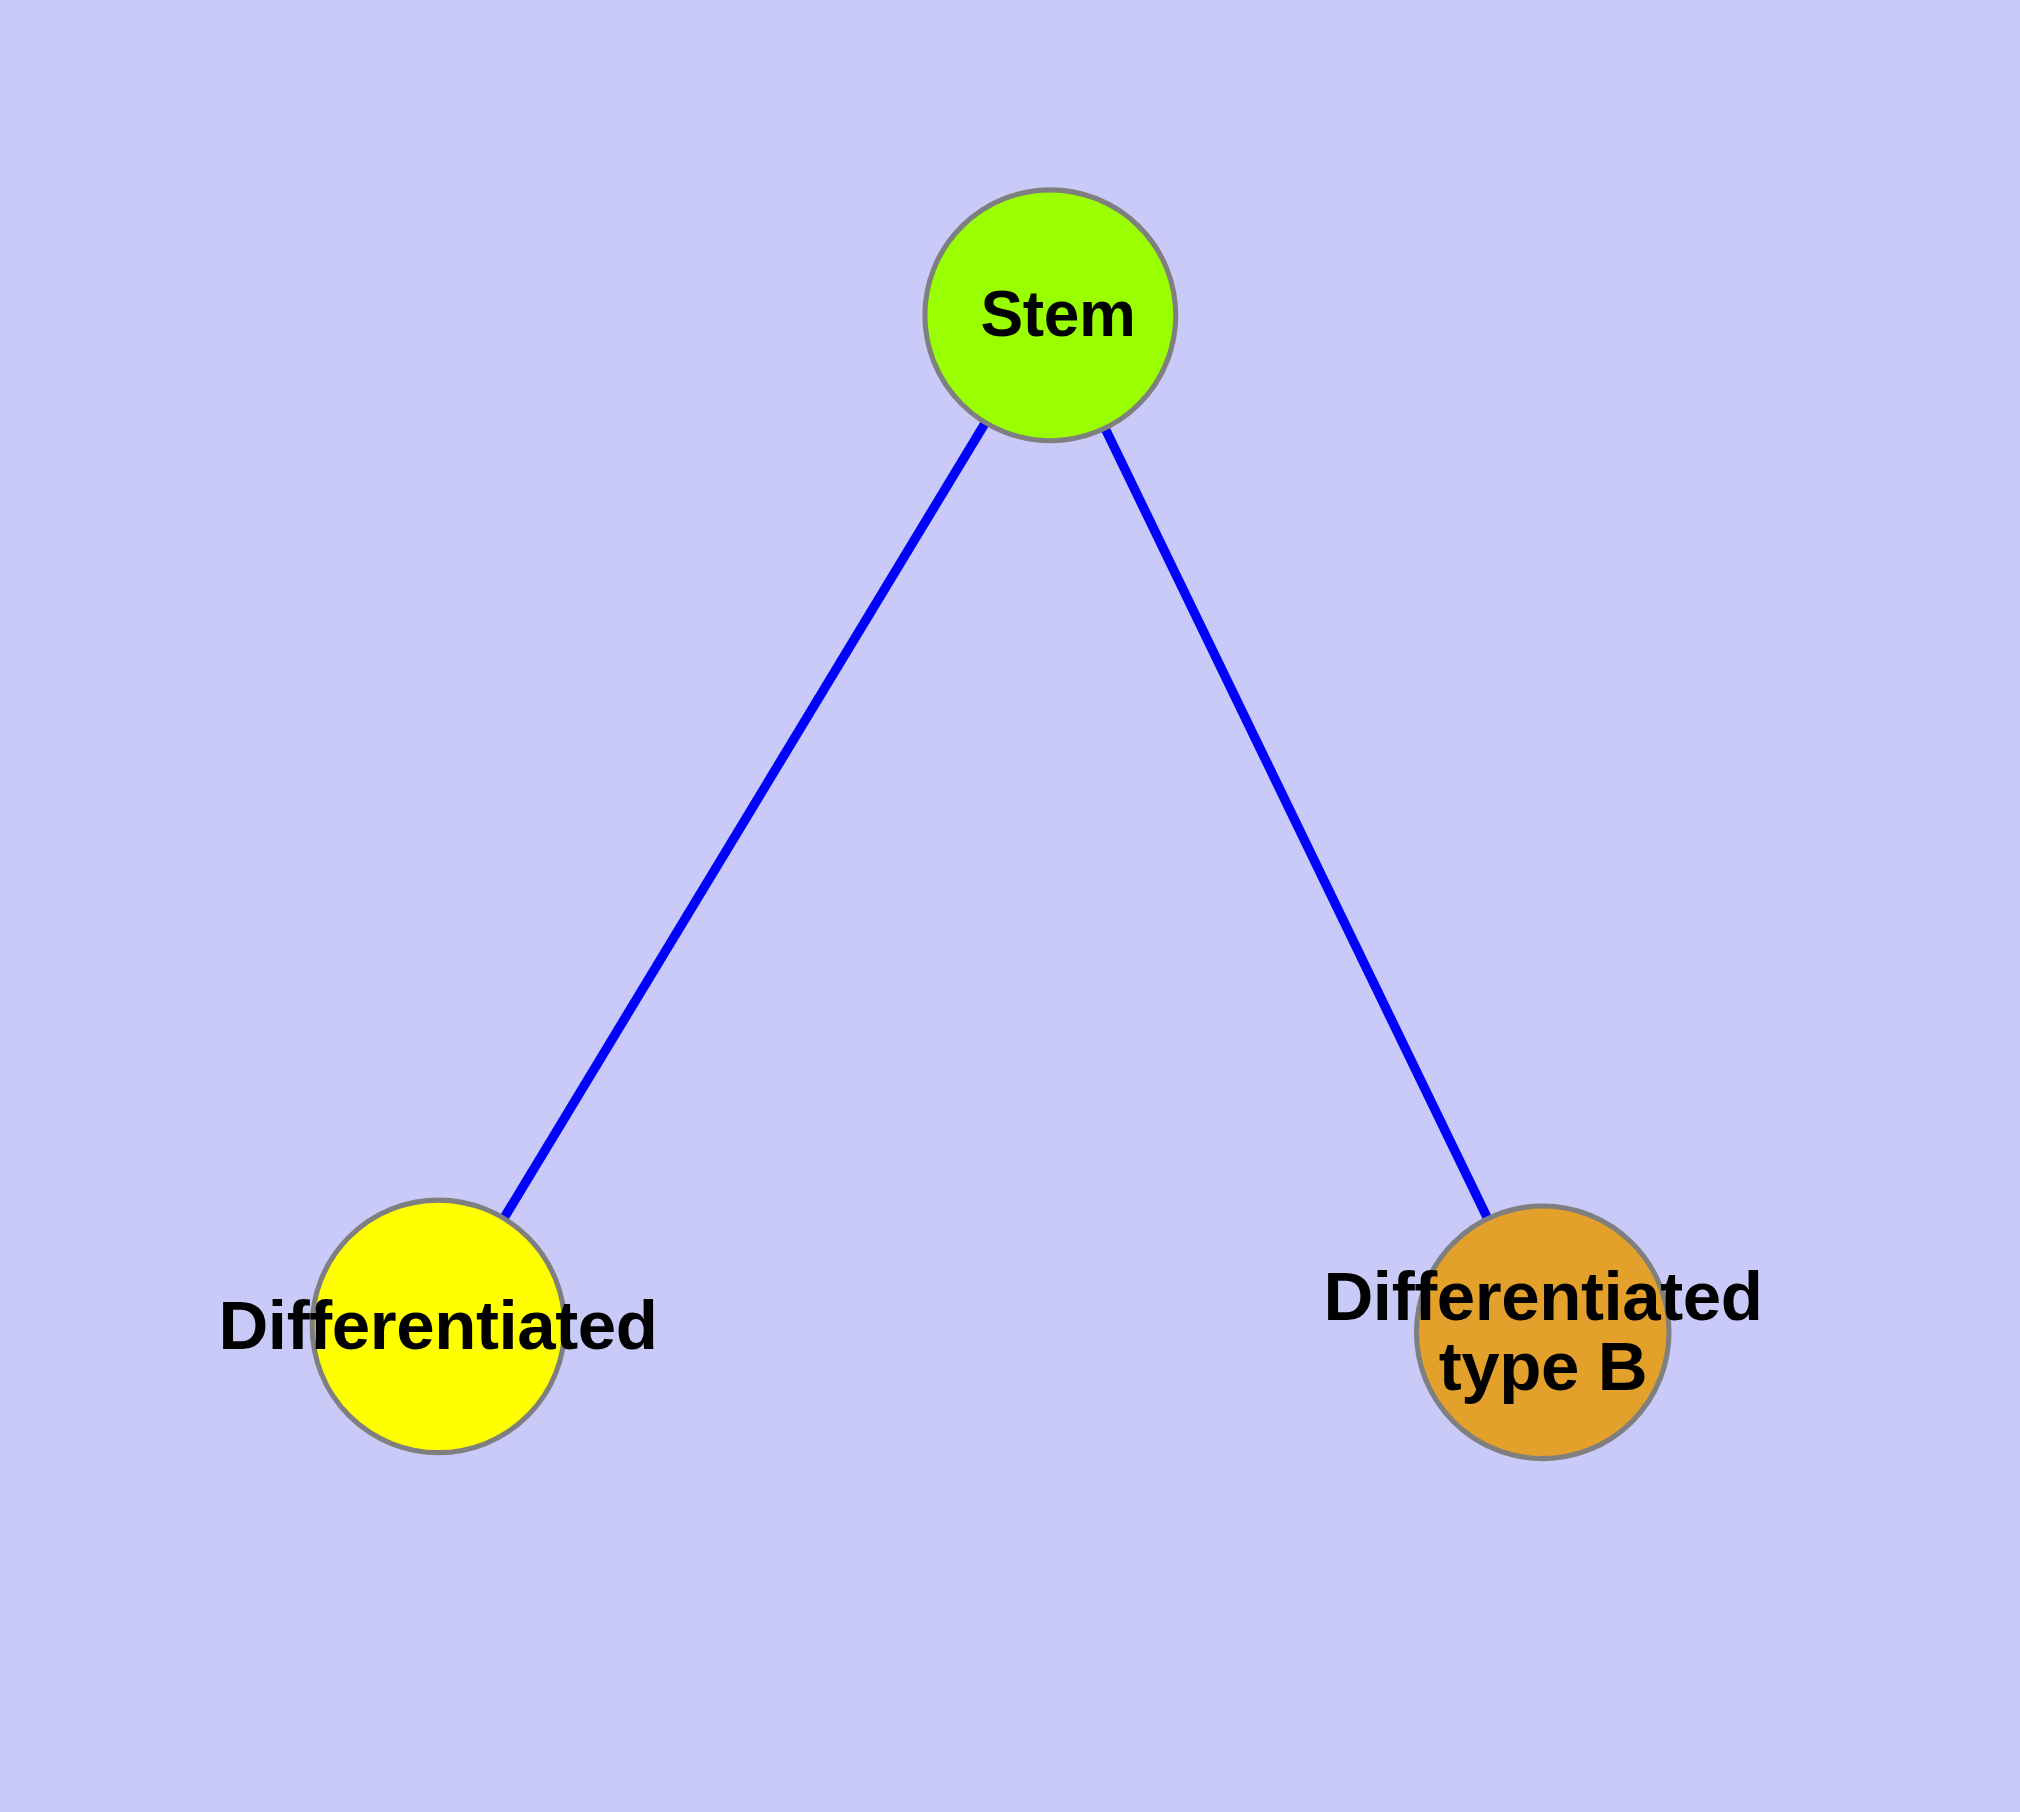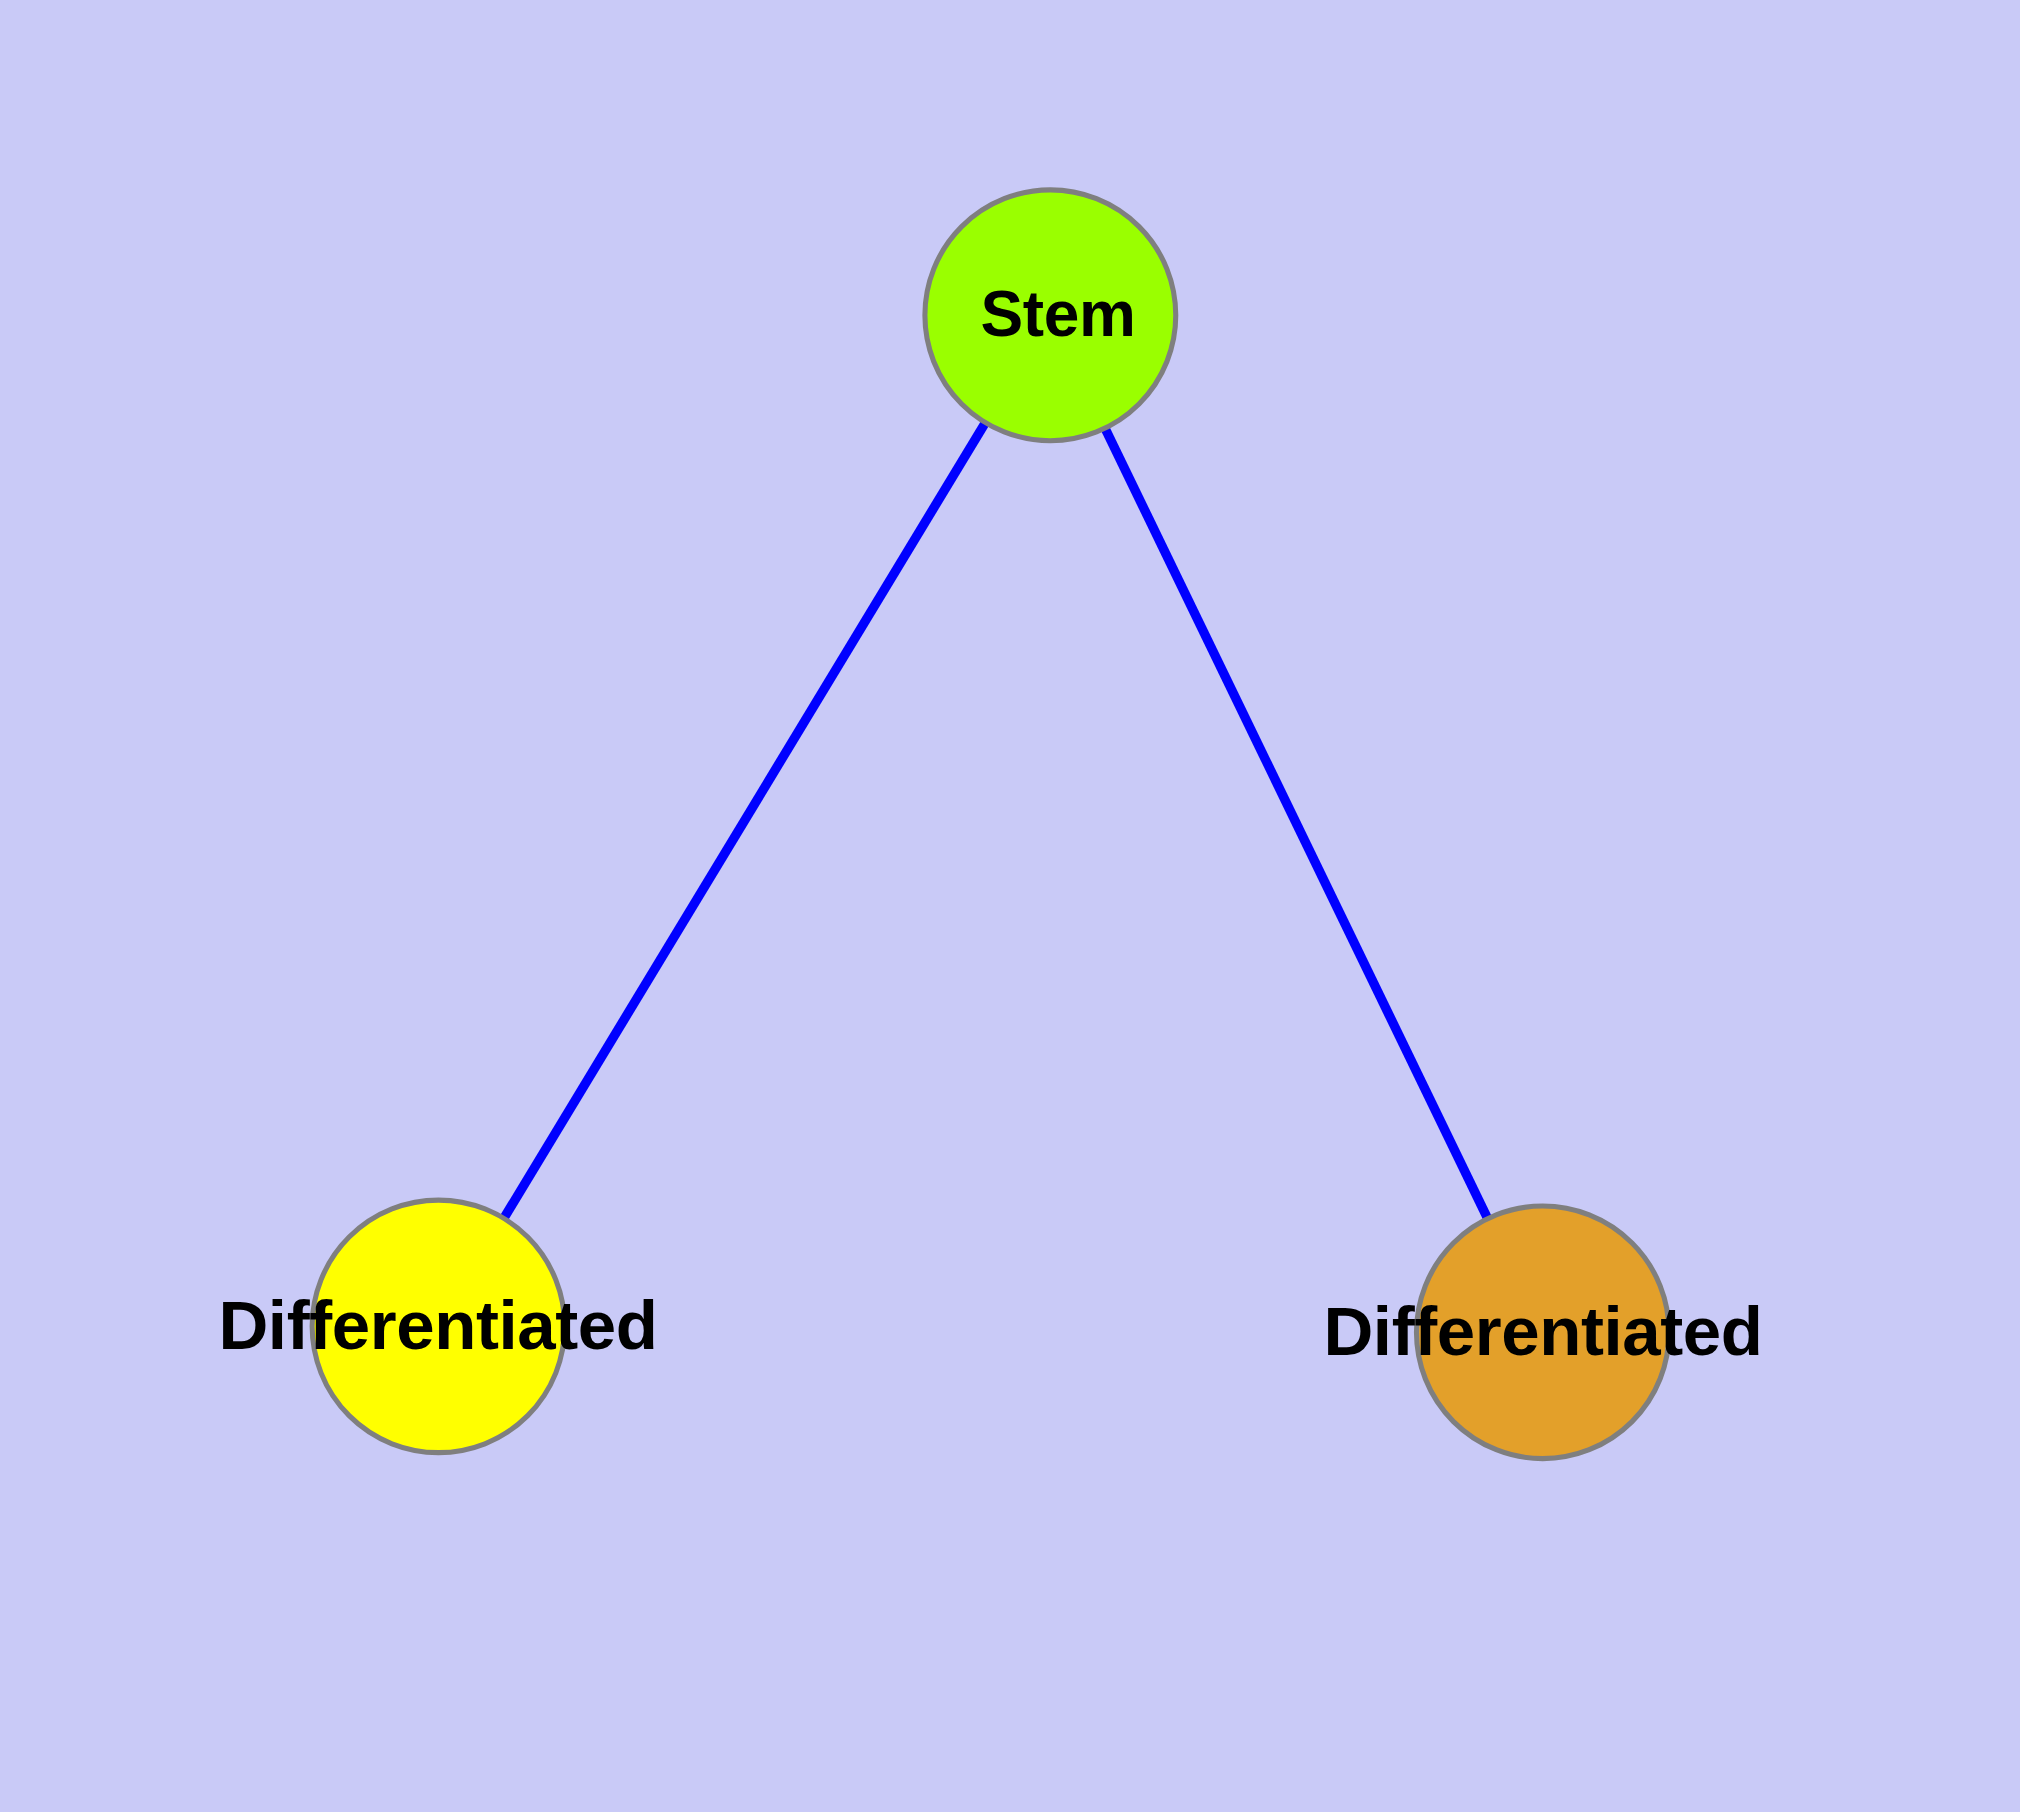--- a/index.html
+++ b/index.html
@@ -83,16 +83,17 @@
   <div class="node-label label-stem">
     <div>Stem</div>
   </div>
 
   <div class="node-label label-a">
     <div>Differentiated</div>
   </div>
 
   <div class="node-label label-b">
     <div>Differentiated</div>
+    <div>type B</div>
   </div>
 
 </div>
 
 
 </body></html>

